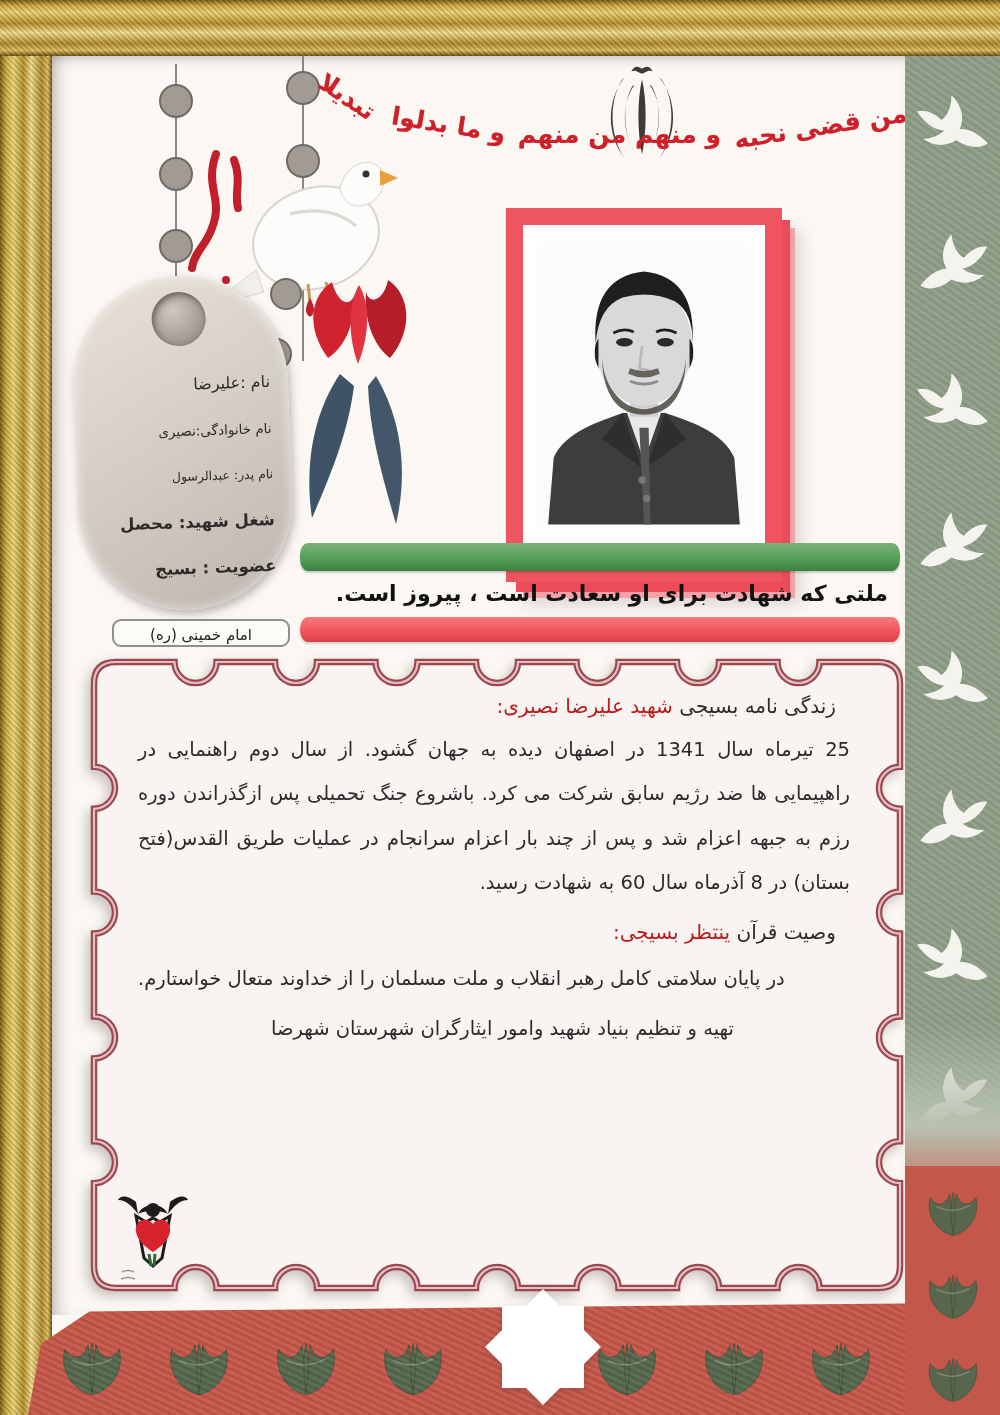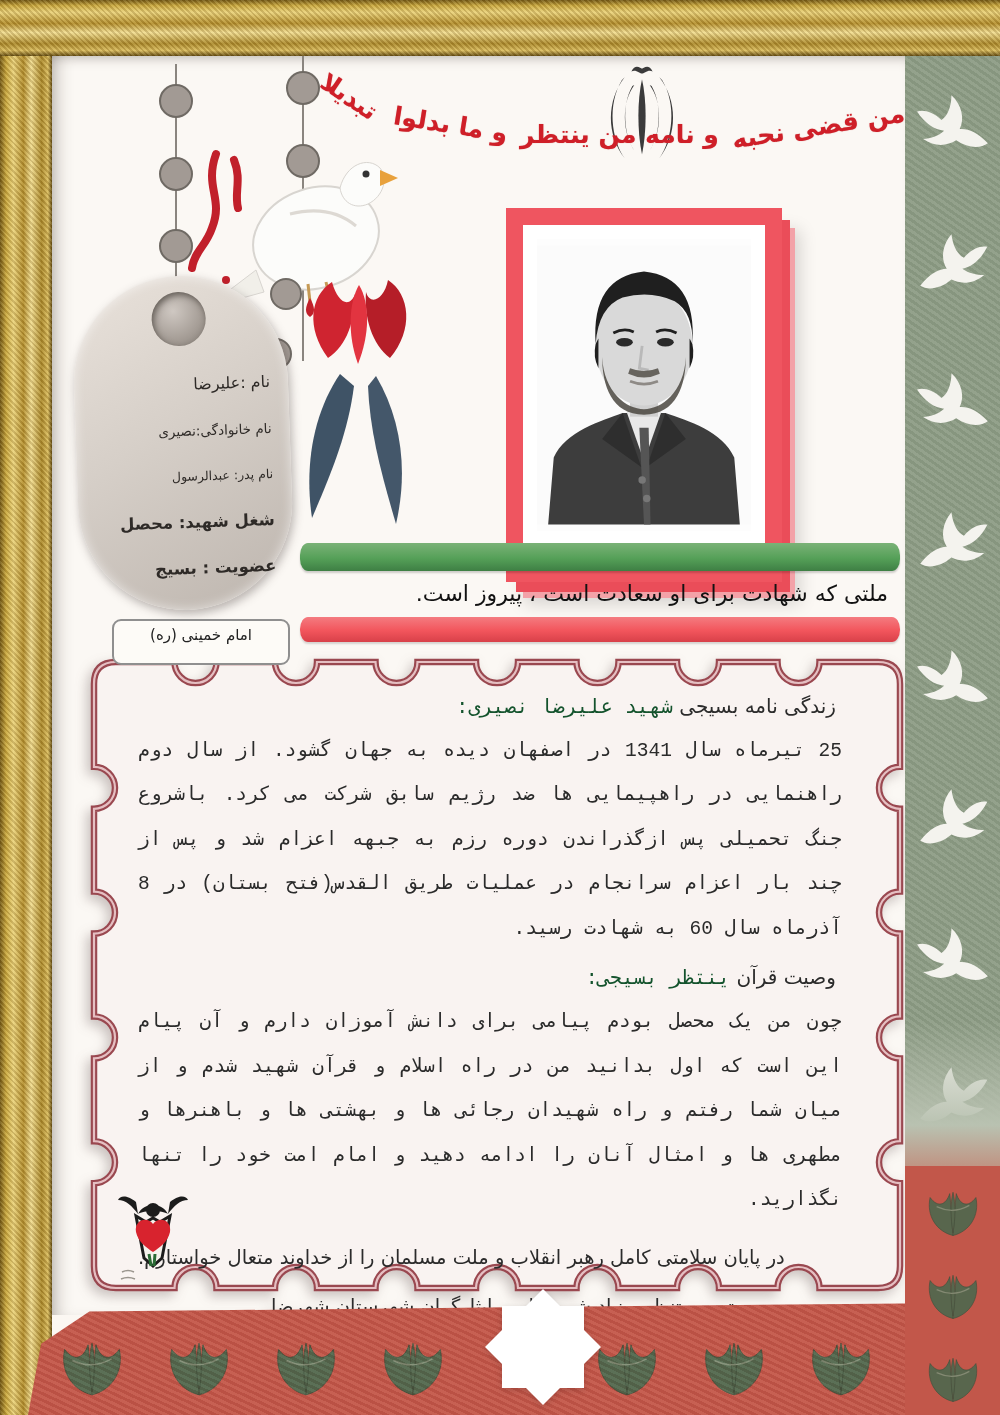--- a/index.html
+++ b/index.html
@@ -76,33 +76,33 @@
     border:17px solid #ef5560;padding:14px 14px 34px 14px;
     box-shadow:9px 11px 0 -1px #ea4d59, 15px 18px 0 -2px #f3a2a8, 18px 22px 16px rgba(0,0,0,.15);}
   .photo-frame svg{width:100%;height:100%;display:block;background:#fdfdfd;}
 
   
   .bar-green{position:absolute;left:300px;top:543px;width:600px;height:28px;z-index:2;border-radius:8px/12px;
     background:linear-gradient(180deg,#7ab277 0%,#55a058 55%,#3e7f44 100%);box-shadow:0 2px 2px rgba(0,0,0,.18);}
   .bar-red{position:absolute;left:300px;top:617px;width:600px;height:25px;z-index:2;border-radius:8px/12px;
     background:linear-gradient(180deg,#f47b80 0%,#f2555c 55%,#d84049 100%);box-shadow:0 2px 2px rgba(0,0,0,.15);}
   .flag-quote{position:absolute;left:300px;top:572px;width:588px;height:44px;z-index:2;direction:rtl;
-    text-align:right;padding-right:12px;font-size:22px;font-weight:normal;color:#121212;line-height:44px;}
-  .khomeini{position:absolute;left:112px;top:619px;width:178px;height:46px;z-index:3;background:#fdfbf7;
+    text-align:right;padding-right:12px;font-size:22px;font-weight:bold;color:#121212;line-height:44px;}
+  .khomeini{position:absolute;left:112px;top:619px;width:178px;height:28px;z-index:3;background:#fdfbf7;
     border:2px solid #8f8f8f;border-radius:9px;direction:rtl;text-align:center;font-size:15px;color:#222;
     line-height:28px;box-sizing:border-box;}
 
   
   .bio-box{position:absolute;left:86px;top:654px;width:822px;height:642px;z-index:2;
     filter:drop-shadow(-4px 5px 6px rgba(90,70,70,.3));}
   .bio-border{position:absolute;left:0;top:0;width:822px;height:642px;}
   .bio-content{position:absolute;left:52px;top:26px;width:716px;height:592px;direction:rtl;color:#2b2b2b;}
   .bio-h{font-size:20px;margin:14px 18px 0 0;}
-  .red-name{color:#14532d;font-family:Liberation Mono, monospace;}
-  .bio-p{font-size:19.5px;line-height:2.28;text-align:justify;margin:10px 12px 0 0;font-family:Liberation Mono, monospace;}
+  .red-name{color:#b91c1c;}
+  .bio-p{font-size:19.5px;line-height:2.28;text-align:justify;margin:10px 4px 0 0;}
   .bio-close{font-size:19.5px;line-height:2.2;text-align:left;margin:14px 0 0 0;}
   .bio-attrib{font-size:19.5px;text-align:right;margin:16px 120px 0 0;}
   .bonyad-logo{position:absolute;left:30px;bottom:8px;width:74px;height:100px;}
 
   [data-interactable]{cursor:default;}
 </style>
 </head>
 <body>
 
 <div class="page" data-interactable="false">
@@ -299,21 +299,21 @@
       <path d="M37,26 C24,44 24,74 37,94 C27,80 23,48 35,27 Z"></path>
       <path d="M53,26 C66,44 66,74 53,94 C63,80 67,48 55,27 Z"></path>
       <path d="M27,18 C8,42 8,78 27,102 C13,82 9,46 24,21 Z"></path>
       <path d="M63,18 C82,42 82,78 63,102 C77,82 81,46 66,21 Z"></path>
     </g>
   </svg>
 
   <div class="verse" data-interactable="false">
     <span class="v1" data-interactable="false">فمنهم</span>
     <span class="v2" data-interactable="false">من قضى نحبه</span>
-    <span class="v3" data-interactable="false">و نامه من ينتظر</span>
+    <span class="v3" data-interactable="false">و منهم من منهم</span>
     <span class="v4" data-interactable="false">و ما بدلوا</span>
     <span class="v5" data-interactable="false">تبديلا</span>
   </div>
 
   <div class="photo-frame" data-interactable="false">
     <svg viewBox="0 0 230 300" data-interactable="false">
       <rect width="230" height="300" fill="#fbfbfb"></rect>
       <path d="M12,300 L18,228 C30,200 70,188 92,180 L138,180 C162,188 200,200 212,228 L218,300 Z" fill="#3d3d3d"></path>
       <path d="M92,180 L112,238 L70,208 Z" fill="#2e2e2e"></path>
       <path d="M138,180 L118,238 L160,208 Z" fill="#2e2e2e"></path>
@@ -356,21 +356,20 @@
 
     <div class="bio-content" data-interactable="false">
       <div class="bio-h" data-interactable="false">
         <span data-interactable="false">زندگی نامه بسیجی </span><span class="red-name" data-interactable="false">شهید علیرضا نصیری:</span>
       </div>
       <p class="bio-p" data-interactable="false">25 تیرماه سال 1341 در اصفهان دیده به جهان گشود. از سال دوم راهنمایی در راهپیمایی ها ضد رژیم سابق شرکت می کرد. باشروع جنگ تحمیلی پس ازگذراندن دوره رزم به جبهه اعزام شد و پس از چند بار اعزام سرانجام در عملیات طریق القدس(فتح بستان) در 8 آذرماه سال 60  به شهادت رسید.</p>
 
       <div class="bio-h" data-interactable="false">
         <span data-interactable="false">وصیت قرآن </span><span class="red-name" data-interactable="false">ينتظر بسیجی:</span>
       </div>
-      <p class="bio-p" data-interactable="false">چون من یک محصل بودم پیامی برای دانش آموزان دارم و آن پیام این است که اول بدانید من در راه اسلام و قرآن شهید شدم و از میان شما رفتم و راه شهیدان  رجائی ها و بهشتی ها و باهنرها و مطهری ها و امثال آنان را ادامه دهید و امام امت خود را تنها نگذارید.</p>
       <p class="bio-close" data-interactable="false">در پایان سلامتی کامل رهبر انقلاب و ملت مسلمان را از خداوند متعال خواستارم.</p>
       <p class="bio-attrib" data-interactable="false">تهیه و تنظیم بنیاد شهید وامور ایثارگران شهرستان شهرضا</p>
     </div>
 
     <svg class="bonyad-logo" viewBox="0 0 74 100" data-interactable="false">
       <path d="M20,14 C10,6 4,8 2,12 C10,12 16,18 22,26 Z" fill="#1c1c1c"></path>
       <path d="M54,14 C64,6 70,8 72,12 C64,12 58,18 52,26 Z" fill="#1c1c1c"></path>
       <path d="M22,26 C28,14 46,14 52,26 C46,22 28,22 22,26 Z" fill="#1c1c1c"></path>
       <circle cx="37" cy="22" r="7" fill="#1c1c1c"></circle>
       <path d="M20,28 L28,70 L37,78 L46,70 L54,28 L44,34 L37,30 L30,34 Z" fill="#f5f2ec" stroke="#1c1c1c" stroke-width="3"></path>

